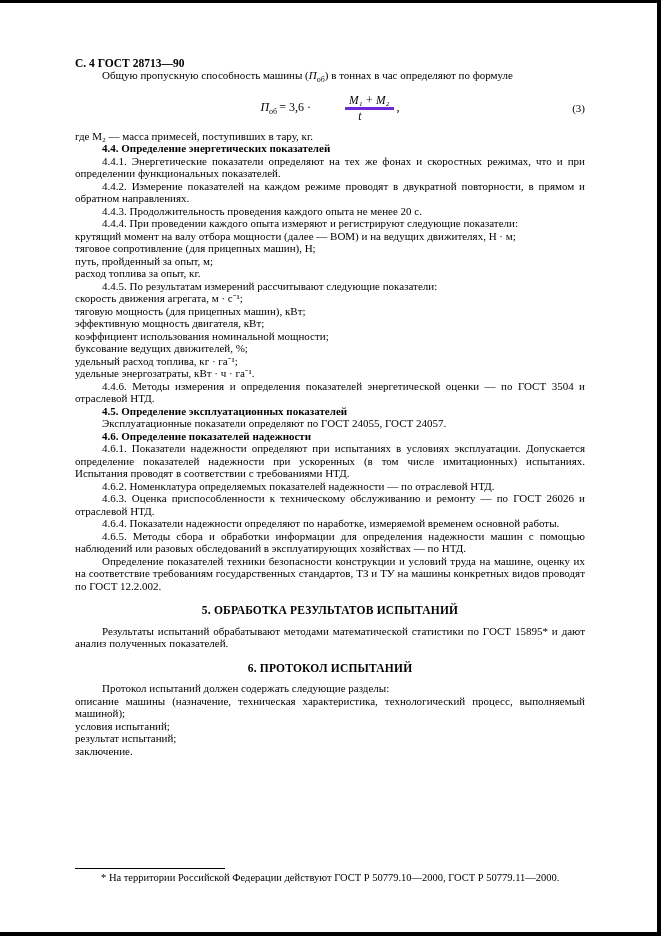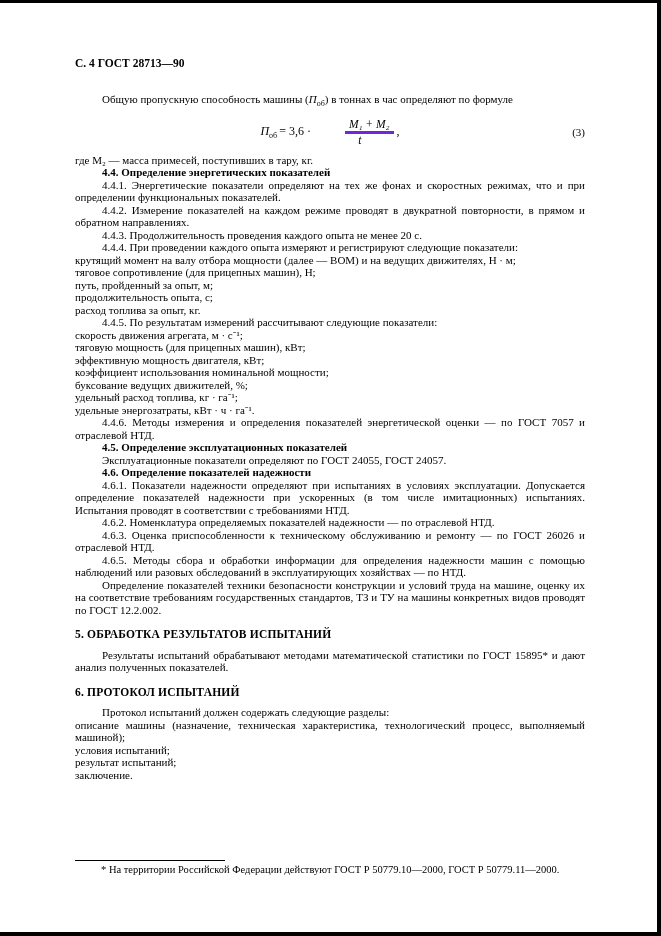--- a/index.html
+++ b/index.html
@@ -3,35 +3,35 @@
 <meta charset="utf-8">
 <style>
   * { box-sizing: border-box; }
   html, body { margin: 0; padding: 0; background: #ffffff; }
   .page {
     width: 661px; height: 936px; position: relative; background: #fff;
     border-top: 3px solid #000; border-right: 4px solid #000; border-bottom: 4px solid #000;
     font-family: "Liberation Serif", serif; color: #000; overflow: hidden;
   }
   .content { position: absolute; top: 0; left: 75px; width: 510px; padding-top: 54px; }
-  .page-header { font-weight: bold; font-size: 11.5px; margin-bottom: 24px; }
+  .page-header { font-weight: bold; font-size: 11.5px; }
   .para { margin: 0; font-size: 11px; line-height: 12.5px; text-align: justify; }
   .indent { text-indent: 27px; }
   .flush { text-indent: 0; }
   .bold { font-weight: bold; }
-  .section { font-weight: bold; text-indent: 0; margin: 12px 0 8px; font-size: 11.5px; letter-spacing: 0.2px; }
+  .section { text-align: center; font-weight: bold; text-indent: 0; margin: 12px 0 8px; font-size: 11.5px; letter-spacing: 0.2px; }
   .formula-row { position: relative; text-align: center; padding: 7px 0 7px 0; font-size: 12px; }
   .var { font-style: italic; }
   .fsub { font-size: 8px; }
   .formula-mid { margin: 0 12px 0 2px; }
   .frac { display: inline-block; vertical-align: middle; text-align: center; margin: 0 3px; line-height: 13px; font-size: 11.5px; }
   .frac-num { display: block; border-bottom: 3px solid #6d28d9; padding: 0 4px; margin-left: 19px; }
   .frac-den { display: block; }
   .eq-num { position: absolute; right: 0; top: 50%; transform: translateY(-50%); font-size: 11px; }
-  .footnote { position: absolute; left: 75px; width: 510px; bottom: 56px; font-size: 10.5px; }
+  .footnote { position: absolute; left: 75px; width: 510px; bottom: 48px; font-size: 10.5px; }
   .footnote-rule { width: 150px; border-top: 1px solid #000; margin: 0 0 3px 0; }
   .footnote-text { margin: 0; text-indent: 26px; line-height: 12px; text-align: justify; }
 </style>
 </head>
 <body>
 
 <div class="page">
   <div class="content">
 
     <div class="page-header">С. 4 ГОСТ 28713—90</div>
@@ -46,37 +46,37 @@
     <section id="paragraphs">
         <p class="para flush">где M₂ — масса примесей, поступивших в тару, кг.</p>
         <p class="para indent bold">4.4. Определение энергетических показателей</p>
         <p class="para indent">4.4.1. Энергетические показатели определяют на тех же фонах и скоростных режимах, что и при определении функциональных показателей.</p>
         <p class="para indent">4.4.2. Измерение показателей на каждом режиме проводят в двукратной повторности, в прямом и обратном направлениях.</p>
         <p class="para indent">4.4.3. Продолжительность проведения каждого опыта не менее 20 с.</p>
         <p class="para indent">4.4.4. При проведении каждого опыта измеряют и регистрируют следующие показатели:</p>
         <p class="para flush">крутящий момент на валу отбора мощности (далее — ВОМ) и на ведущих движителях, Н · м;</p>
         <p class="para flush">тяговое сопротивление (для прицепных машин), Н;</p>
         <p class="para flush">путь, пройденный за опыт, м;</p>
-        <p class="para flush">продолжительность опыта, с;</p>
         <p class="para flush">расход топлива за опыт, кг.</p>
         <p class="para indent">4.4.5. По результатам измерений рассчитывают следующие показатели:</p>
         <p class="para flush">скорость движения агрегата, м · с⁻¹;</p>
         <p class="para flush">тяговую мощность (для прицепных машин), кВт;</p>
         <p class="para flush">эффективную мощность двигателя, кВт;</p>
         <p class="para flush">коэффициент использования номинальной мощности;</p>
         <p class="para flush">буксование ведущих движителей, %;</p>
         <p class="para flush">удельный расход топлива, кг · га⁻¹;</p>
         <p class="para flush">удельные энергозатраты, кВт · ч · га⁻¹.</p>
-        <p class="para indent">4.4.6. Методы измерения и определения показателей энергетической оценки — по ГОСТ 7057 и отраслевой НТД.</p>
+        <p class="para indent">4.4.6. Методы измерения и определения показателей энергетической оценки — по ГОСТ 3504 и отраслевой НТД.</p>
         <p class="para indent bold">4.5. Определение эксплуатационных показателей</p>
         <p class="para indent">Эксплуатационные показатели определяют по ГОСТ 24055, ГОСТ 24057.</p>
         <p class="para indent bold">4.6. Определение показателей надежности</p>
         <p class="para indent">4.6.1. Показатели надежности определяют при испытаниях в условиях эксплуатации. Допускается определение показателей надежности при ускоренных (в том числе имитационных) испытаниях. Испытания проводят в соответствии с требованиями НТД.</p>
         <p class="para indent">4.6.2. Номенклатура определяемых показателей надежности — по отраслевой НТД.</p>
         <p class="para indent">4.6.3. Оценка приспособленности к техническому обслуживанию и ремонту — по ГОСТ 26026 и отраслевой НТД.</p>
+        <p class="para indent">4.6.4. Показатели надежности определяют по наработке, измеряемой временем основной работы.</p>
         <p class="para indent">4.6.5. Методы сбора и обработки информации для определения надежности машин с помощью наблюдений или разовых обследований в эксплуатирующих хозяйствах — по НТД.</p>
         <p class="para indent">Определение показателей техники безопасности конструкции и условий труда на машине, оценку их на соответствие требованиям государственных стандартов, ТЗ и ТУ на машины конкретных видов проводят по ГОСТ 12.2.002.</p>
         <p class="para section">5. ОБРАБОТКА РЕЗУЛЬТАТОВ ИСПЫТАНИЙ</p>
         <p class="para indent">Результаты испытаний обрабатывают методами математической статистики по ГОСТ 15895* и дают анализ полученных показателей.</p>
         <p class="para section">6. ПРОТОКОЛ ИСПЫТАНИЙ</p>
         <p class="para indent">Протокол испытаний должен содержать следующие разделы:</p>
         <p class="para flush">описание машины (назначение, техническая характеристика, технологический процесс, выполняемый машиной);</p>
         <p class="para flush">условия испытаний;</p>
         <p class="para flush">результат испытаний;</p>
         <p class="para flush">заключение.</p>

